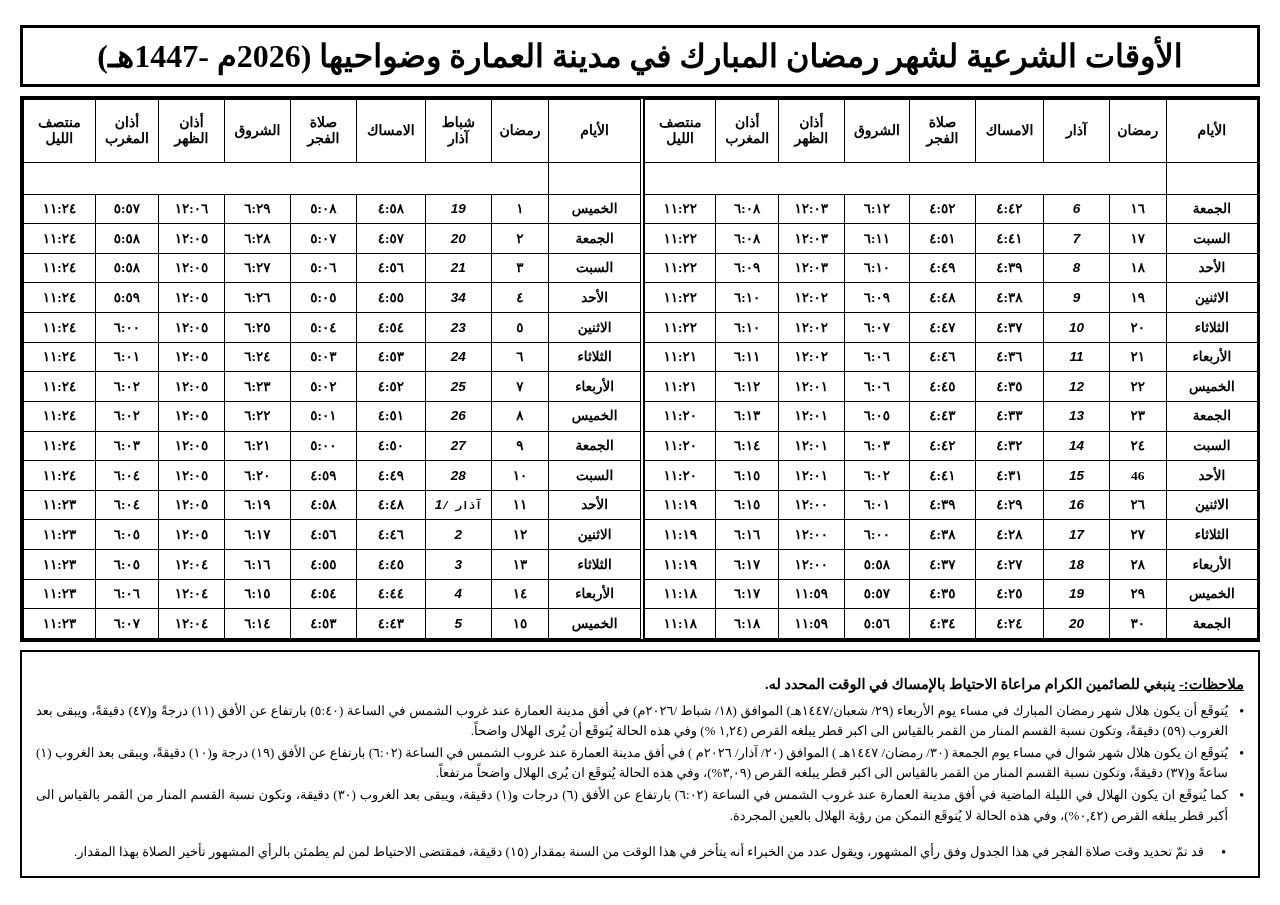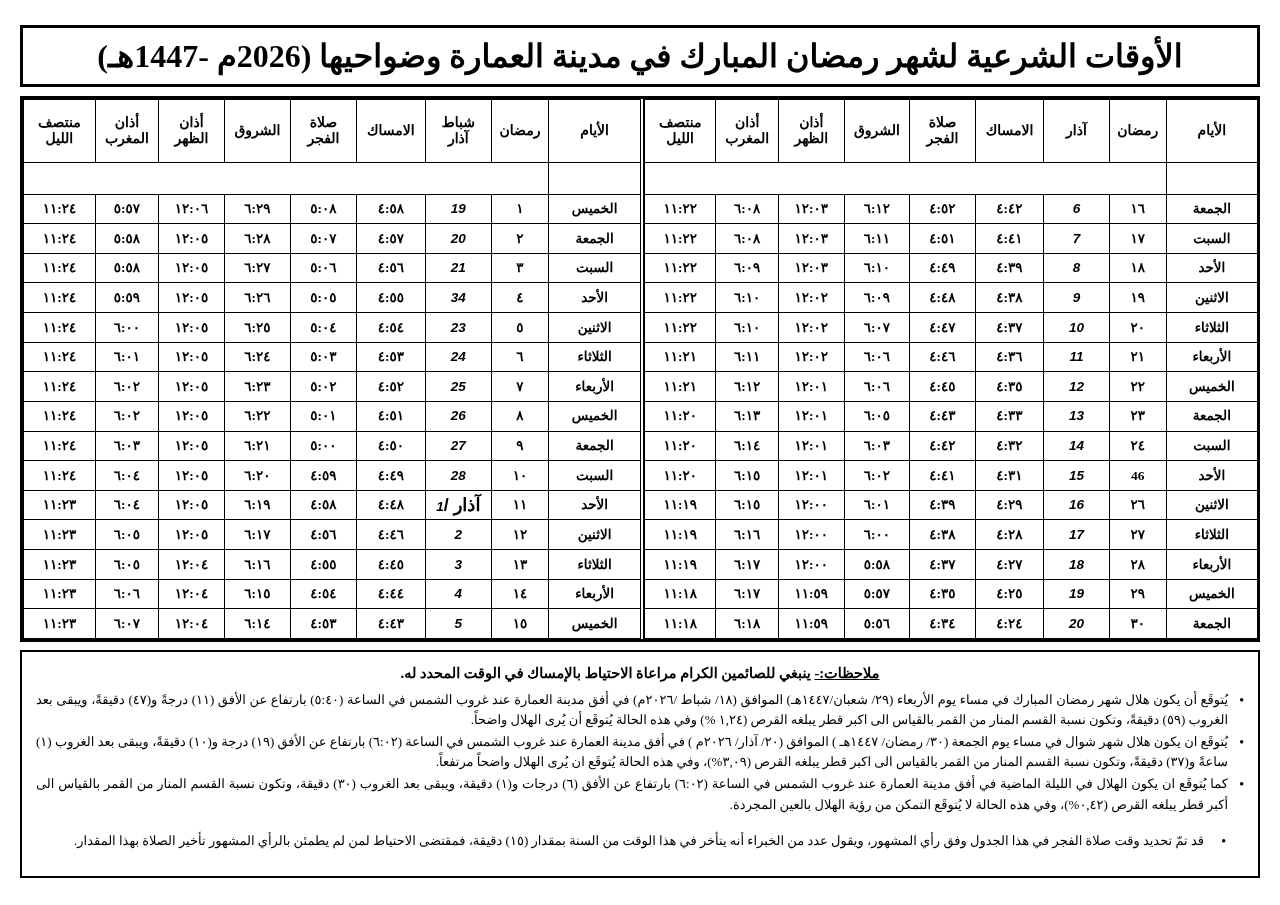--- a/index.html
+++ b/index.html
@@ -88,43 +88,42 @@
   th.h-mid,td.c-mid{width:12%;font-family:Liberation Serif, serif;}
   .hdr-2line{display:block;}
   td.c-greg{
     font-style:italic;
     font-weight:bold;
     font-size:16px;
     font-family:"Liberation Sans","DejaVu Sans",sans-serif;
   }
   td.c-greg .small-ar{
     font-style:normal;
-    font-size:18px;
-    font-family:Liberation Sans, sans-serif;
+    font-size:11px;
+    font-family:Liberation Mono, monospace;
     margin-top:23px;
   }
   tr.spacer-row td{
     height:30px;
     border-bottom:1px solid #000;
   }
   tr.spacer-row td.span-cell{border-left:1px solid #000;}
 
   
   .notes-box{
     margin-top:8px;
     border:2px solid #000;
     box-sizing:border-box;
     padding:6px 14px 10px 14px;
     height:228px;
   }
   .note-head{
-    text-align:center;
     font-size:14.5px;
     font-weight:bold;
-    margin:6px 0 7px 0;
+    margin:17px 0 7px 0;
     line-height:1.3;
   }
   .note-head .lbl{
     text-decoration:underline;
   }
   ul.note-list{
     list-style:none;
     margin:0;padding:0;
   }
   ul.note-list li{

